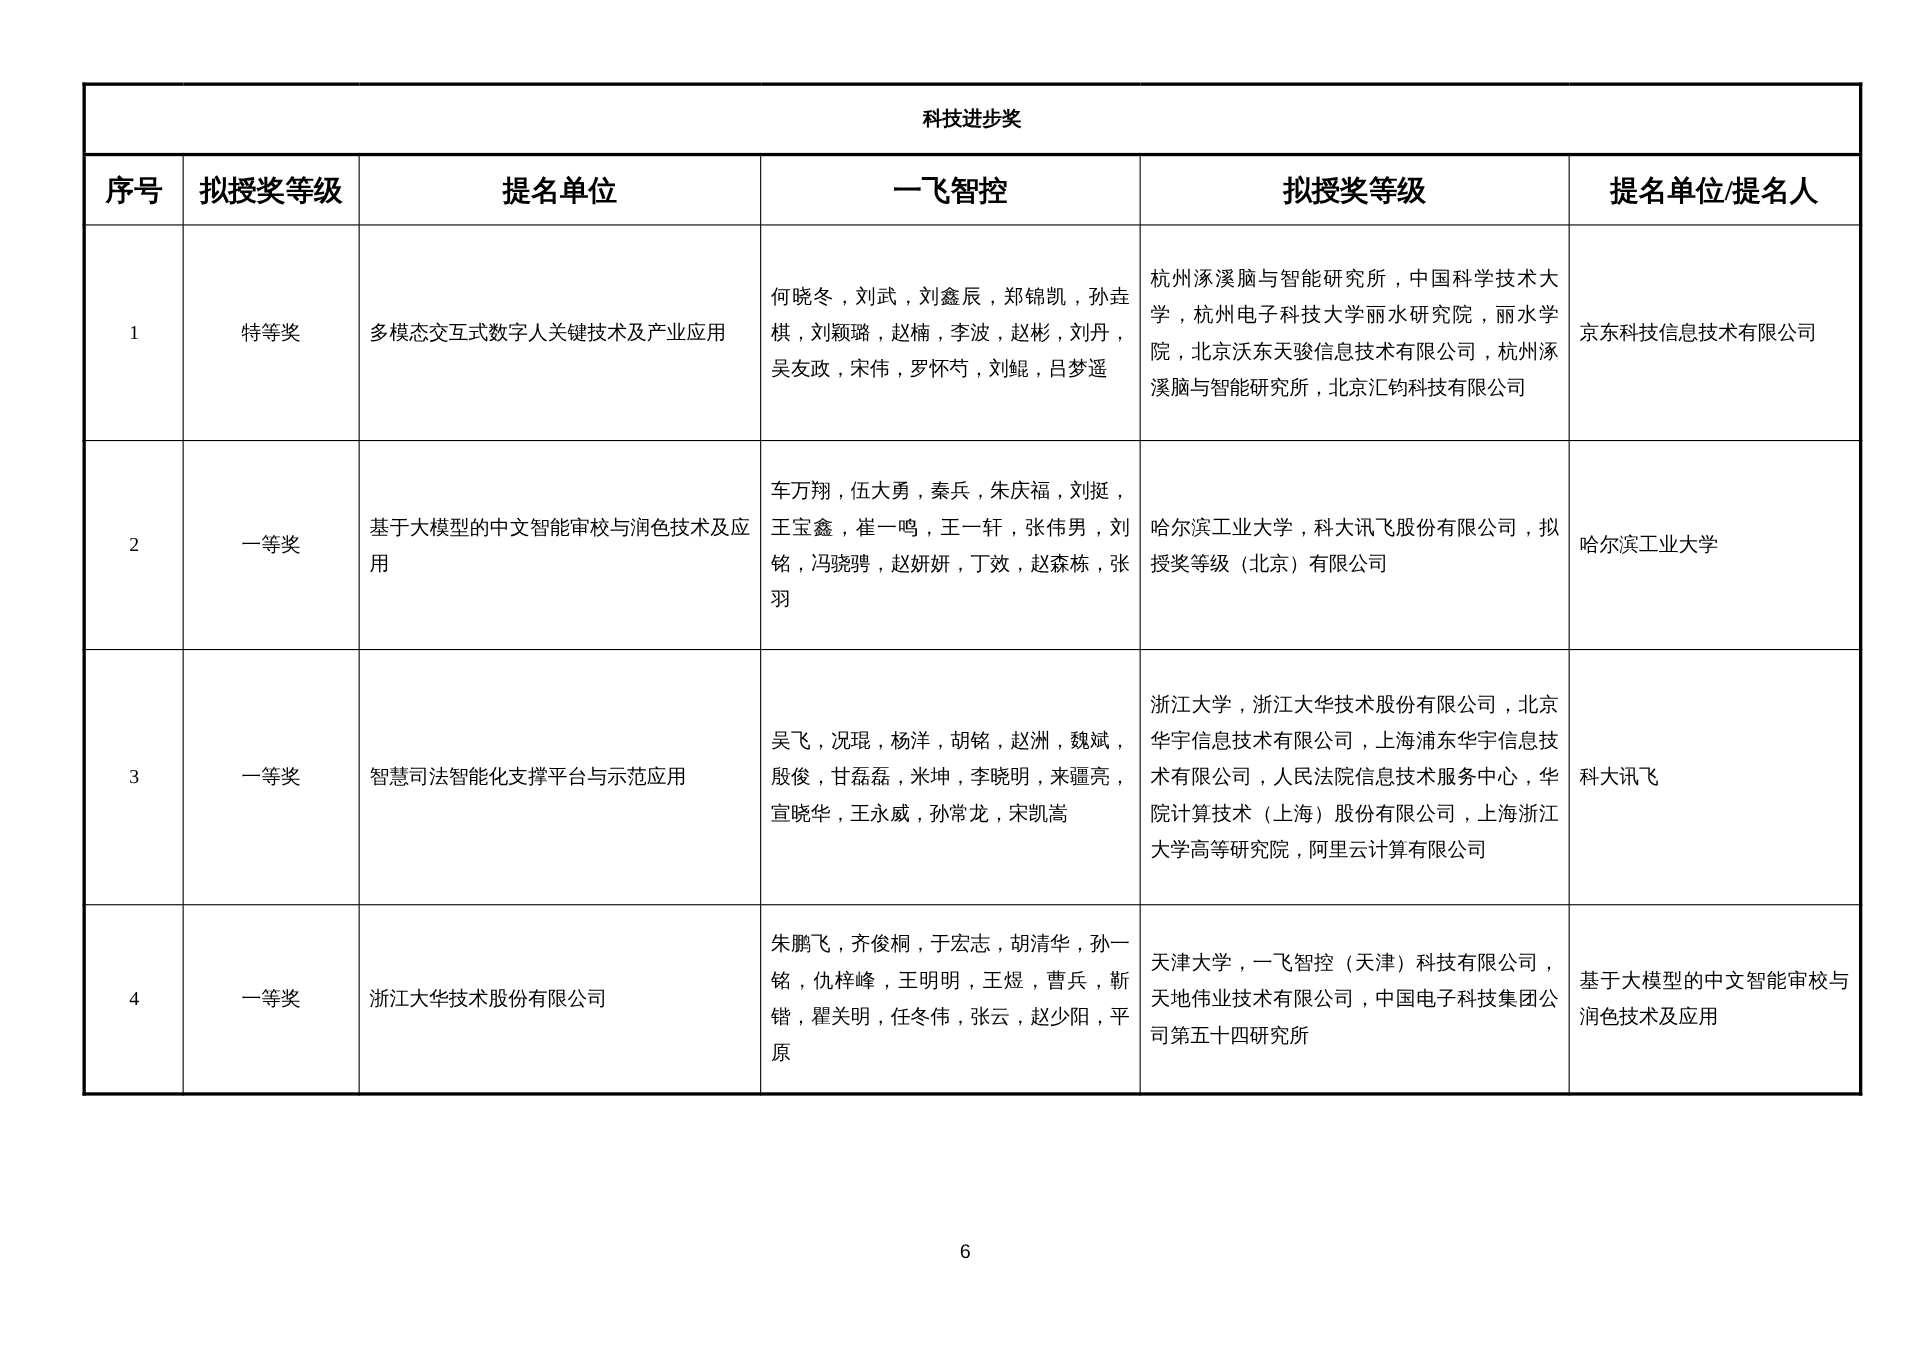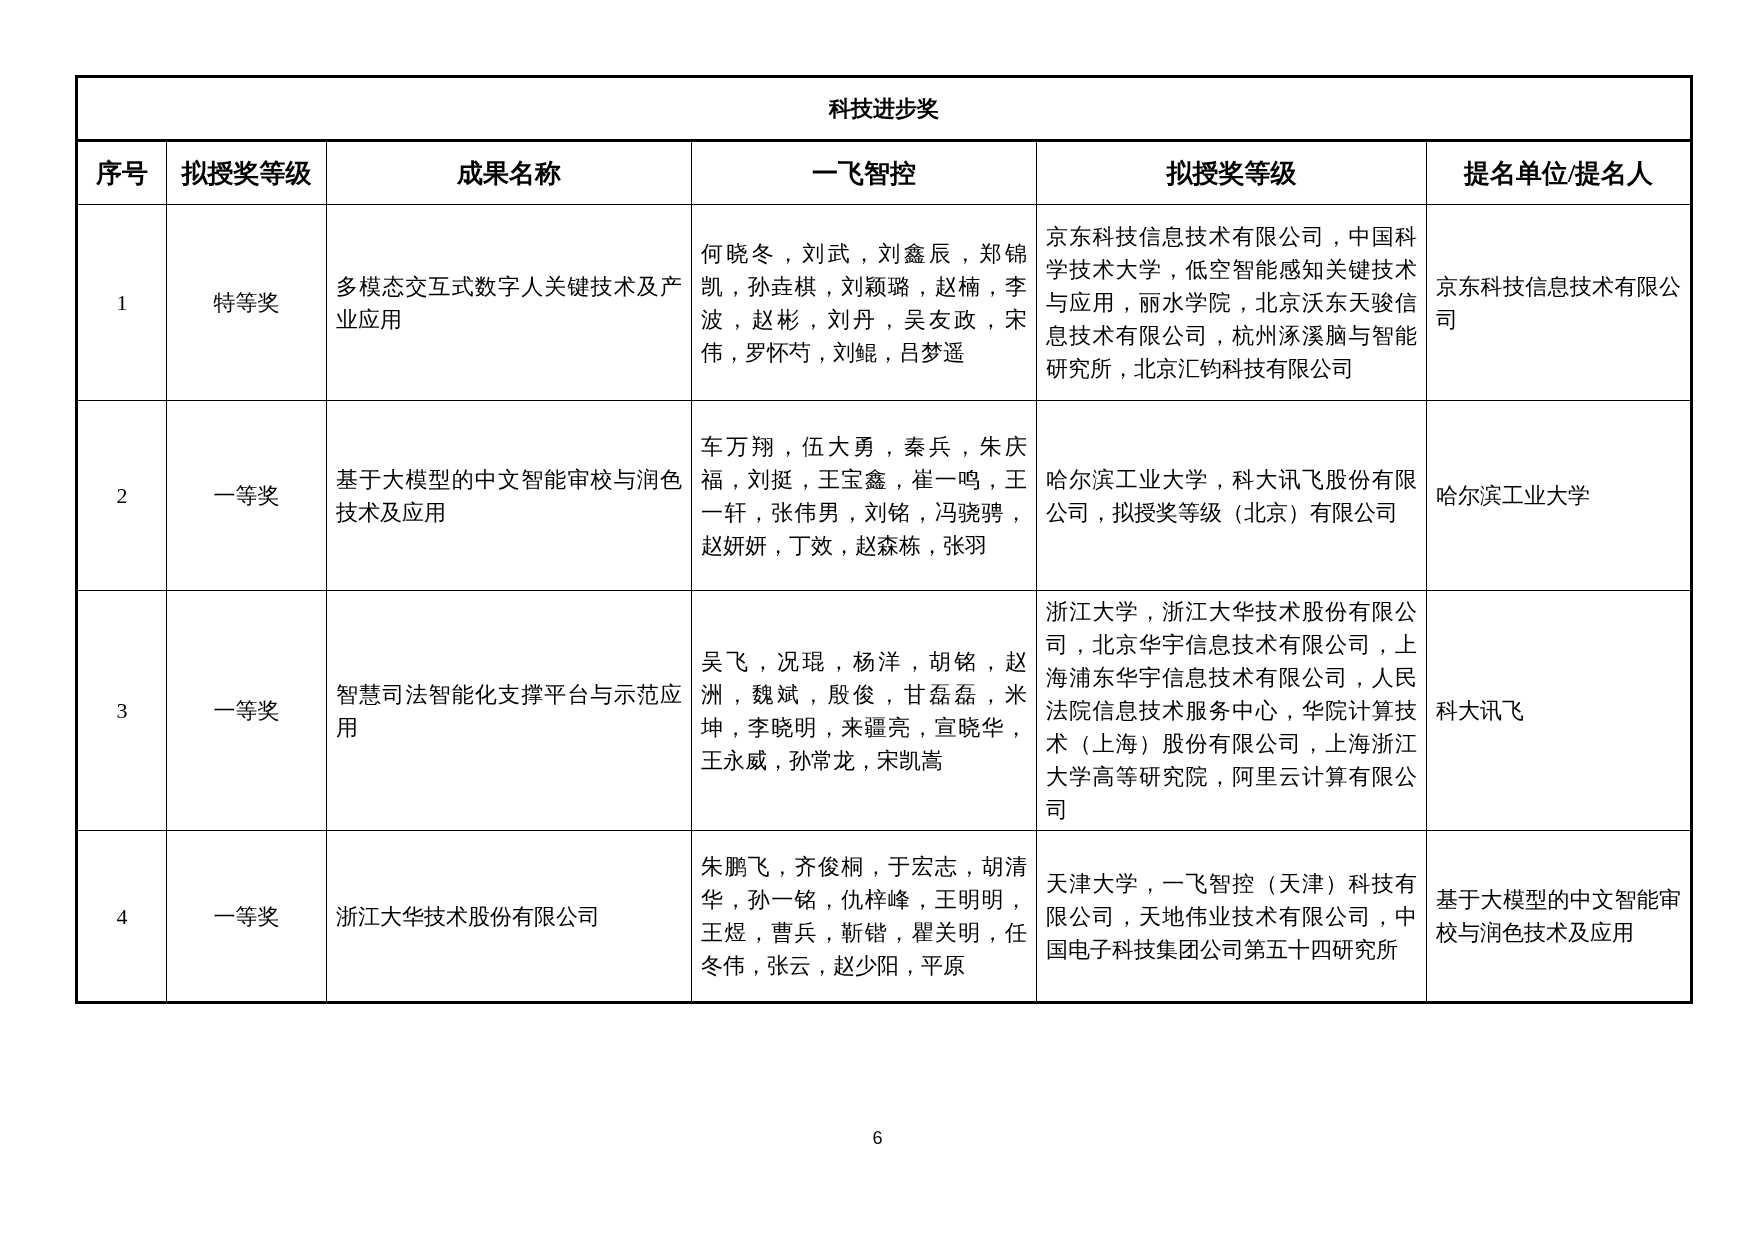--- a/index.html
+++ b/index.html
@@ -19,21 +19,21 @@
   table.award-table {
     position: absolute;
     left: 75px; top: 75px;
     width: 1615px;
     border-collapse: collapse;
     table-layout: fixed;
     border: 3px solid #000;
   }
   .award-table td, .award-table th {
     border: 1px solid #000;
-    font-size: 22px;
+    font-size: 18px;
     line-height: 33px;
     vertical-align: middle;
     padding: 4px 9px;
     overflow: hidden;
   }
   .title-cell {
     border-bottom: 3px solid #000 !important;
     text-align: center;
     font-weight: bold;
     font-size: 30px;
@@ -82,32 +82,32 @@
     </colgroup>
 
     <tbody>
         <tr class="r-title">
       <td colspan="6" class="title-cell">科技进步奖</td>
     </tr>
 
     <tr class="r-head">
       <th>序号</th>
       <th>拟授奖等级</th>
-      <th>成果名称</th>
+      <th>提名单位</th>
       <th>一飞智控</th>
       <th>拟授奖等级</th>
       <th>提名单位/提名人</th>
     </tr>
 
     <tr class="r1">
       <td class="c">1</td>
       <td class="c">特等奖</td>
       <td class="j">多模态交互式数字人关键技术及产业应用</td>
       <td class="j">何晓冬，刘武，刘鑫辰，郑锦凯，孙垚棋，刘颖璐，赵楠，李波，赵彬，刘丹，吴友政，宋伟，罗怀芍，刘鲲，吕梦遥</td>
-      <td class="j">京东科技信息技术有限公司，中国科学技术大学，低空智能感知关键技术与应用，丽水学院，北京沃东天骏信息技术有限公司，杭州涿溪脑与智能研究所，北京汇钧科技有限公司</td>
+      <td class="j">杭州涿溪脑与智能研究所，中国科学技术大学，杭州电子科技大学丽水研究院，丽水学院，北京沃东天骏信息技术有限公司，杭州涿溪脑与智能研究所，北京汇钧科技有限公司</td>
       <td class="j">京东科技信息技术有限公司</td>
     </tr>
 
     <tr class="r2">
       <td class="c">2</td>
       <td class="c">一等奖</td>
       <td class="j">基于大模型的中文智能审校与润色技术及应用</td>
       <td class="j">车万翔，伍大勇，秦兵，朱庆福，刘挺，王宝鑫，崔一鸣，王一轩，张伟男，刘铭，冯骁骋，赵妍妍，丁效，赵森栋，张羽</td>
       <td class="j">哈尔滨工业大学，科大讯飞股份有限公司，拟授奖等级（北京）有限公司</td>
       <td class="j">哈尔滨工业大学</td>

